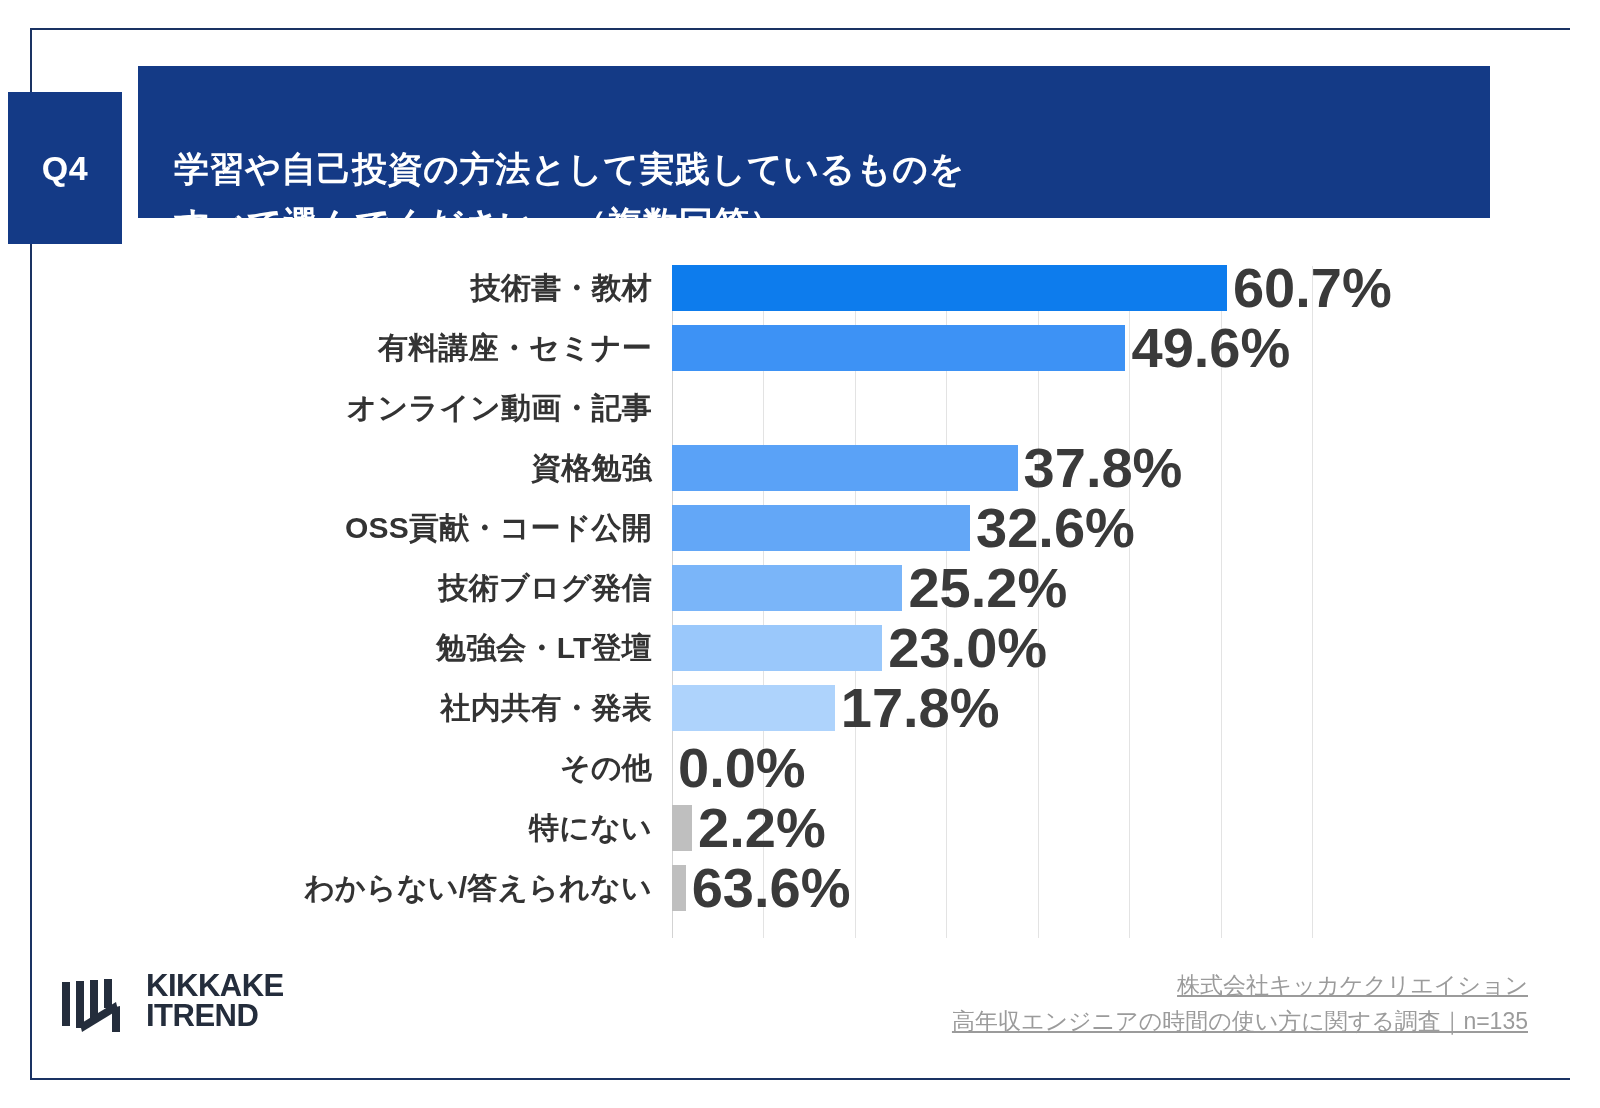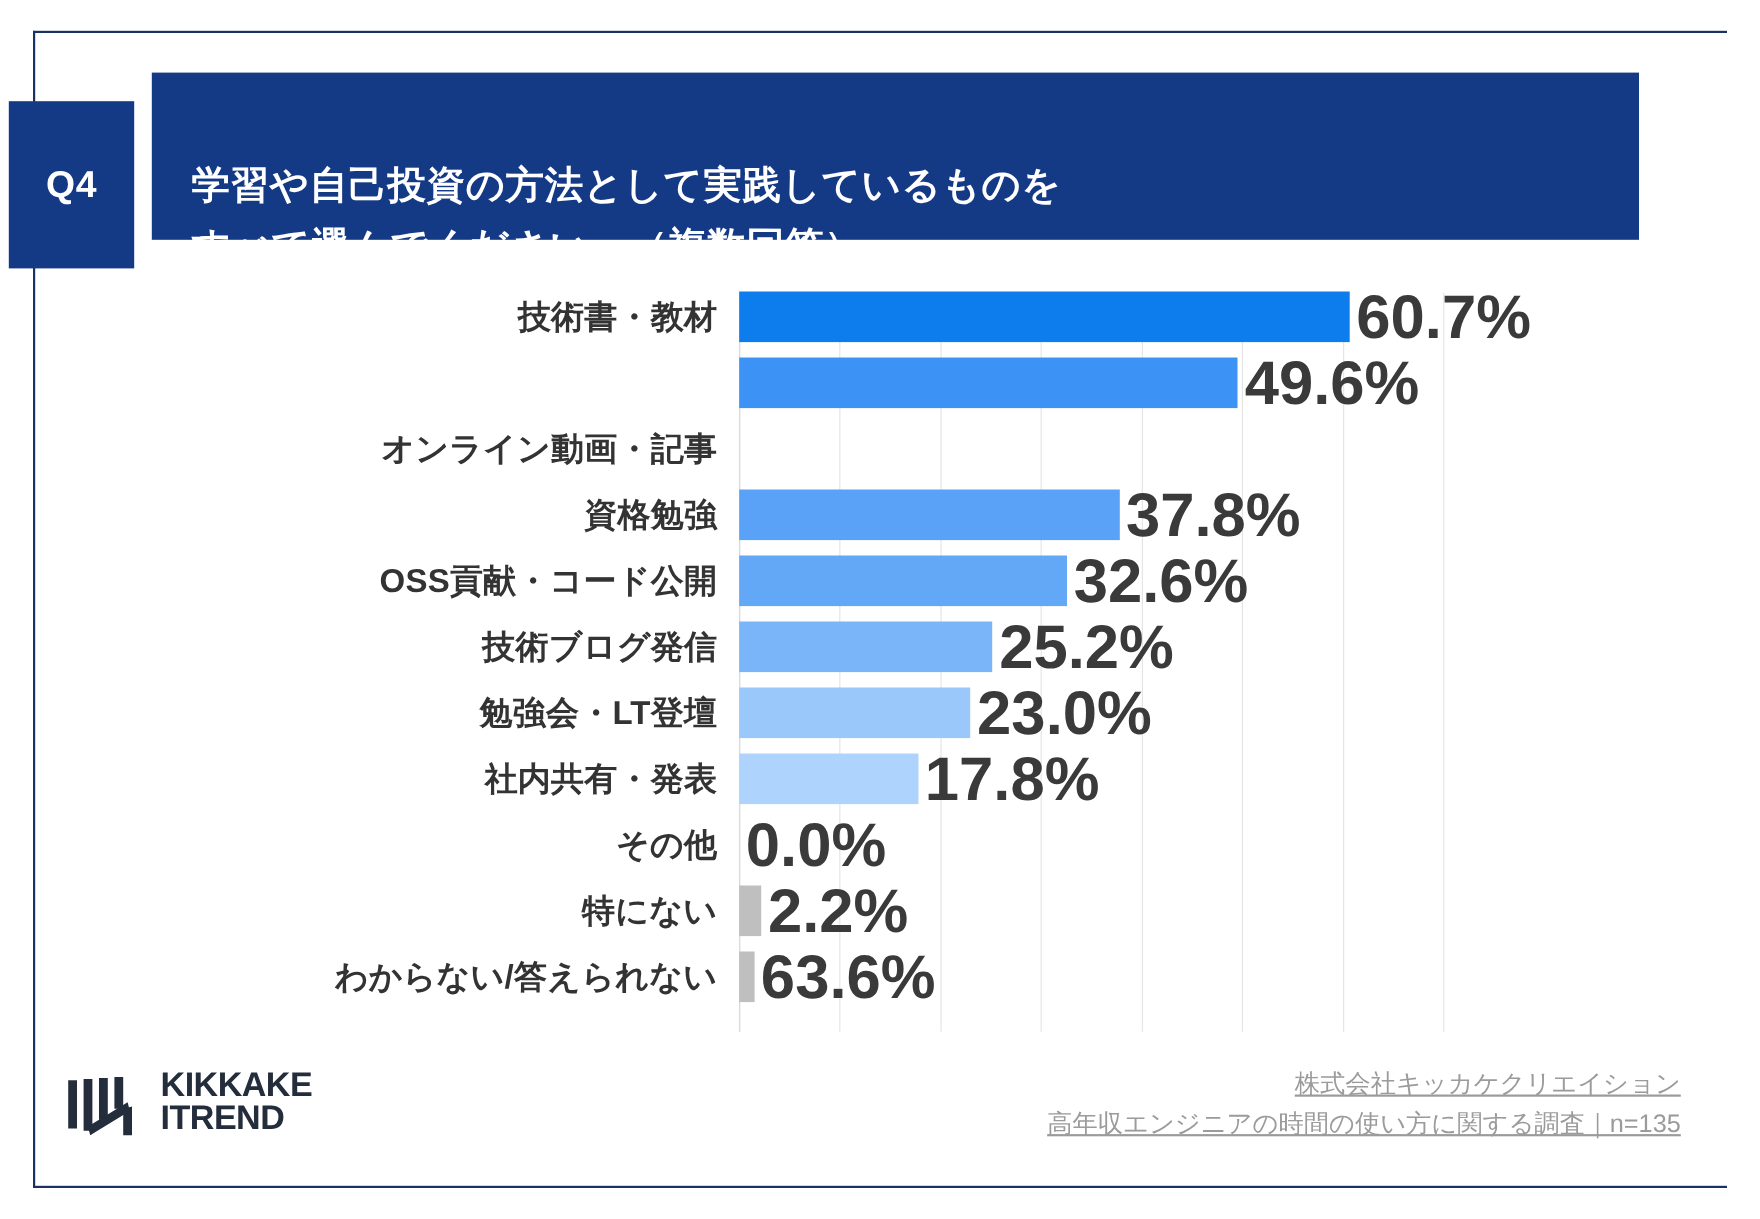--- a/index.html
+++ b/index.html
@@ -185,20 +185,21 @@
       </div>
     <div class="rows" id="rows">
         <div class="row">
           <div class="row-label">技術書・教材</div>
           <div class="bar-wrap">
             <div class="bar" style="width: 554.971px; background: rgb(13, 124, 237);"></div>
             <div class="bar-value">60.7%</div>
           </div>
         </div>
         <div class="row">
+          <div class="row-label">有料講座・セミナー</div>
           <div class="bar-wrap">
             <div class="bar" style="width: 453.486px; background: rgb(61, 146, 245);"></div>
             <div class="bar-value">49.6%</div>
           </div>
         </div>
         <div class="row">
           <div class="row-label">オンライン動画・記事</div>
         </div>
         <div class="row">
           <div class="row-label">資格勉強</div>

